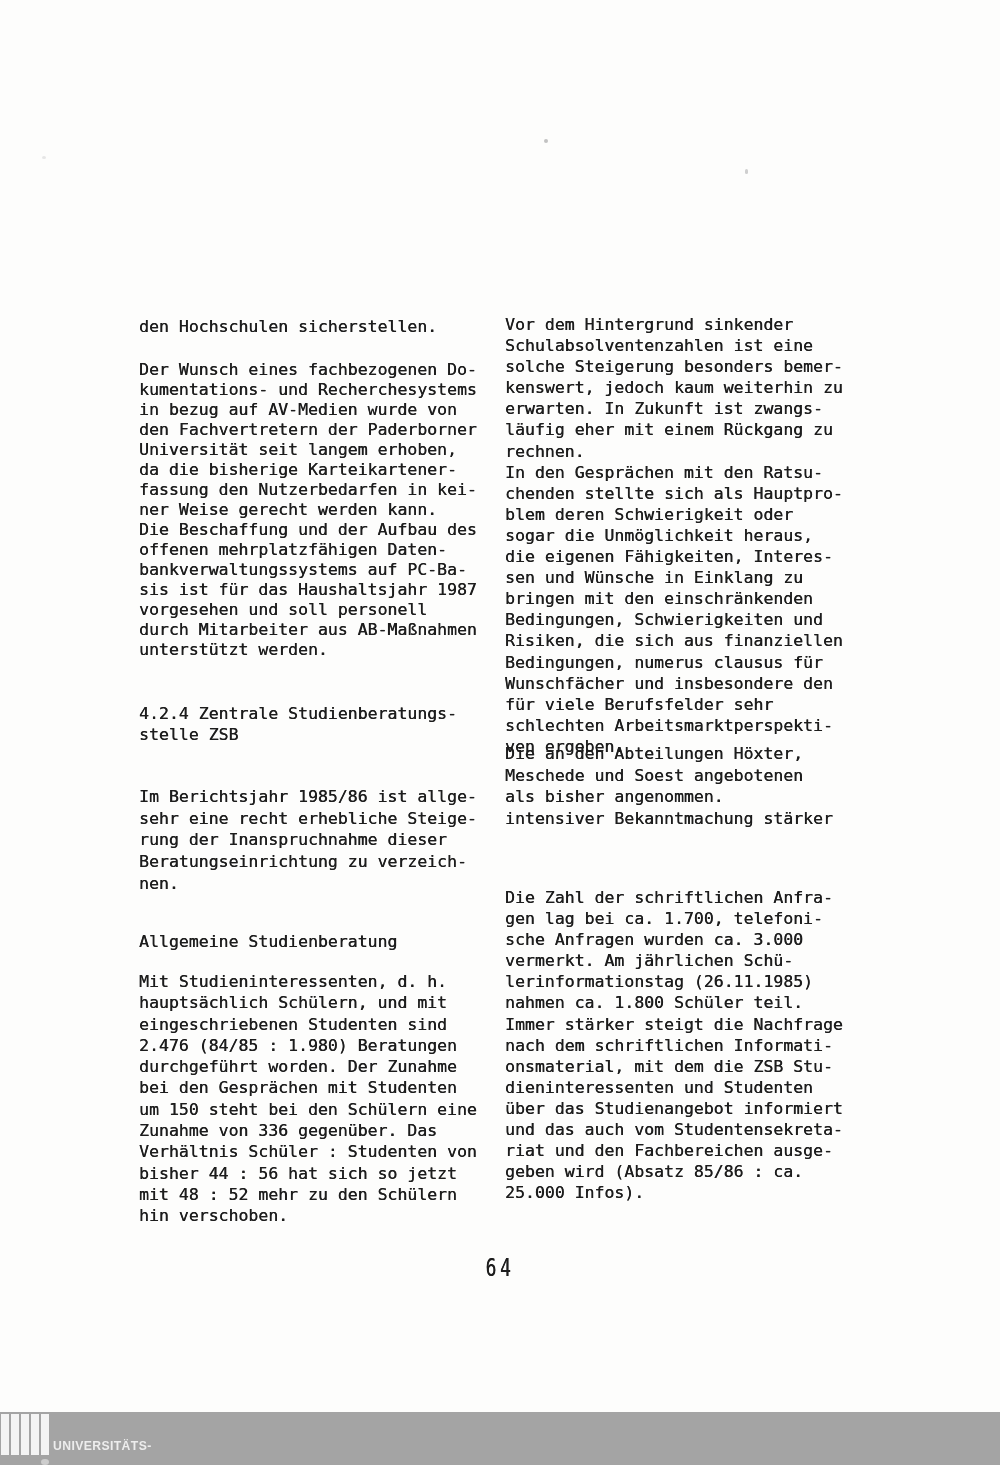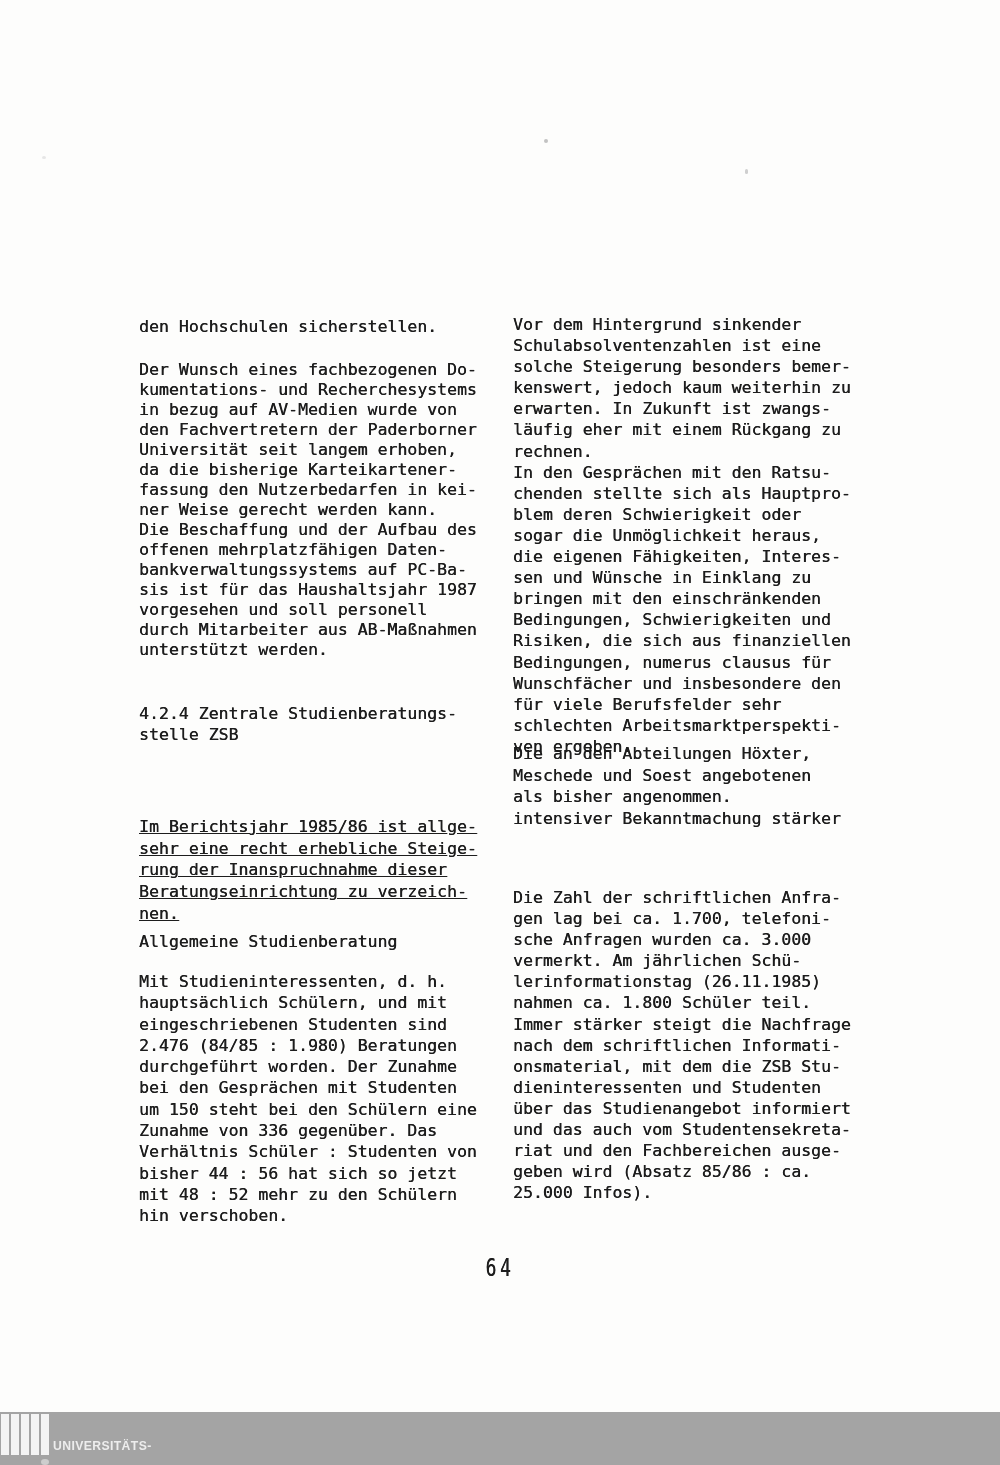--- a/index.html
+++ b/index.html
@@ -11,21 +11,21 @@
     color:#1d1d1d;
     overflow:hidden;
   }
   .block {
     position:absolute;
     font-size:16.5px;
     white-space:pre;
     text-shadow:0.35px 0 0 currentColor; 
   }
   .col-l { left:139px; }
-  .col-r { left:505px;margin-left:8px; }
+  .col-r { left:505px; }
   .bold  { font-weight:normal; }
   .tline { height:auto; }
 
   .pageno {
     position:absolute;
     top:1254px; left:0; width:1000px;
     text-align:center;
     font-size:24px;
     letter-spacing:5px;
     transform:scaleX(0.75);
@@ -76,21 +76,21 @@
   }
 </style>
 </head>
 <body>
 
 <div class="page">
 
   <div class="block col-l" style="top:316px; line-height:21px;"><div class="tline">den Hochschulen sicherstellen.</div></div>
   <div class="block col-l" style="top:360px; line-height:20px;"><div class="tline">Der Wunsch eines fachbezogenen Do-</div><div class="tline">kumentations- und Recherchesystems</div><div class="tline">in bezug auf AV-Medien wurde von</div><div class="tline">den Fachvertretern der Paderborner</div><div class="tline">Universität seit langem erhoben,</div><div class="tline">da die bisherige Karteikartener-</div><div class="tline">fassung den Nutzerbedarfen in kei-</div><div class="tline">ner Weise gerecht werden kann.</div><div class="tline">Die Beschaffung und der Aufbau des</div><div class="tline">offenen mehrplatzfähigen Daten-</div><div class="tline">bankverwaltungssystems auf PC-Ba-</div><div class="tline">sis ist für das Haushaltsjahr 1987</div><div class="tline">vorgesehen und soll personell</div><div class="tline">durch Mitarbeiter aus AB-Maßnahmen</div><div class="tline">unterstützt werden.</div></div>
   <div class="block col-l bold" style="top:704px; line-height:20.5px;"><div class="tline">4.2.4 Zentrale Studienberatungs-</div><div class="tline">stelle ZSB</div></div>
-  <div class="block col-l" style="top:816px; line-height:21.7px;text-decoration:underline;"><div class="tline">Im Berichtsjahr 1985/86 ist allge-</div><div class="tline">sehr eine recht erhebliche Steige-</div><div class="tline">rung der Inanspruchnahme dieser</div><div class="tline">Beratungseinrichtung zu verzeich-</div><div class="tline">nen.</div></div>
+  <div class="block col-l" style="top:786px; line-height:21.7px;"><div class="tline">Im Berichtsjahr 1985/86 ist allge-</div><div class="tline">sehr eine recht erhebliche Steige-</div><div class="tline">rung der Inanspruchnahme dieser</div><div class="tline">Beratungseinrichtung zu verzeich-</div><div class="tline">nen.</div></div>
   <div class="block col-l" style="top:931px; line-height:21px;"><div class="tline">Allgemeine Studienberatung</div></div>
   <div class="block col-l" style="top:971px; line-height:21.3px;"><div class="tline">Mit Studieninteressenten, d. h.</div><div class="tline">hauptsächlich Schülern, und mit</div><div class="tline">eingeschriebenen Studenten sind</div><div class="tline">2.476 (84/85 : 1.980) Beratungen</div><div class="tline">durchgeführt worden. Der Zunahme</div><div class="tline">bei den Gesprächen mit Studenten</div><div class="tline">um 150 steht bei den Schülern eine</div><div class="tline">Zunahme von 336 gegenüber. Das</div><div class="tline">Verhältnis Schüler : Studenten von</div><div class="tline">bisher 44 : 56 hat sich so jetzt</div><div class="tline">mit 48 : 52 mehr zu den Schülern</div><div class="tline">hin verschoben.</div></div>
 
   <div class="block col-r" style="top:314px; line-height:21.1px;"><div class="tline">Vor dem Hintergrund sinkender</div><div class="tline">Schulabsolventenzahlen ist eine</div><div class="tline">solche Steigerung besonders bemer-</div><div class="tline">kenswert, jedoch kaum weiterhin zu</div><div class="tline">erwarten. In Zukunft ist zwangs-</div><div class="tline">läufig eher mit einem Rückgang zu</div><div class="tline">rechnen.</div><div class="tline">In den Gesprächen mit den Ratsu-</div><div class="tline">chenden stellte sich als Hauptpro-</div><div class="tline">blem deren Schwierigkeit oder</div><div class="tline">sogar die Unmöglichkeit heraus,</div><div class="tline">die eigenen Fähigkeiten, Interes-</div><div class="tline">sen und Wünsche in Einklang zu</div><div class="tline">bringen mit den einschränkenden</div><div class="tline">Bedingungen, Schwierigkeiten und</div><div class="tline">Risiken, die sich aus finanziellen</div><div class="tline">Bedingungen, numerus clausus für</div><div class="tline">Wunschfächer und insbesondere den</div><div class="tline">für viele Berufsfelder sehr</div><div class="tline">schlechten Arbeitsmarktperspekti-</div><div class="tline">ven ergeben.</div></div>
   <div class="block col-r" style="top:743px; line-height:21.7px;"><div class="tline">Die an den Abteilungen Höxter,</div><div class="tline">Meschede und Soest angebotenen</div><div class="tline">als bisher angenommen.</div><div class="tline">intensiver Bekanntmachung stärker</div></div>
   <div class="block col-r" style="top:887px; line-height:21.1px;"><div class="tline">Die Zahl der schriftlichen Anfra-</div><div class="tline">gen lag bei ca. 1.700, telefoni-</div><div class="tline">sche Anfragen wurden ca. 3.000</div><div class="tline">vermerkt. Am jährlichen Schü-</div><div class="tline">lerinformationstag (26.11.1985)</div><div class="tline">nahmen ca. 1.800 Schüler teil.</div><div class="tline">Immer stärker steigt die Nachfrage</div><div class="tline">nach dem schriftlichen Informati-</div><div class="tline">onsmaterial, mit dem die ZSB Stu-</div><div class="tline">dieninteressenten und Studenten</div><div class="tline">über das Studienangebot informiert</div><div class="tline">und das auch vom Studentensekreta-</div><div class="tline">riat und den Fachbereichen ausge-</div><div class="tline">geben wird (Absatz 85/86 : ca.</div><div class="tline">25.000 Infos).</div></div>
 
   <div class="pageno">64</div>
 
   <div class="speck speck-1"></div>

